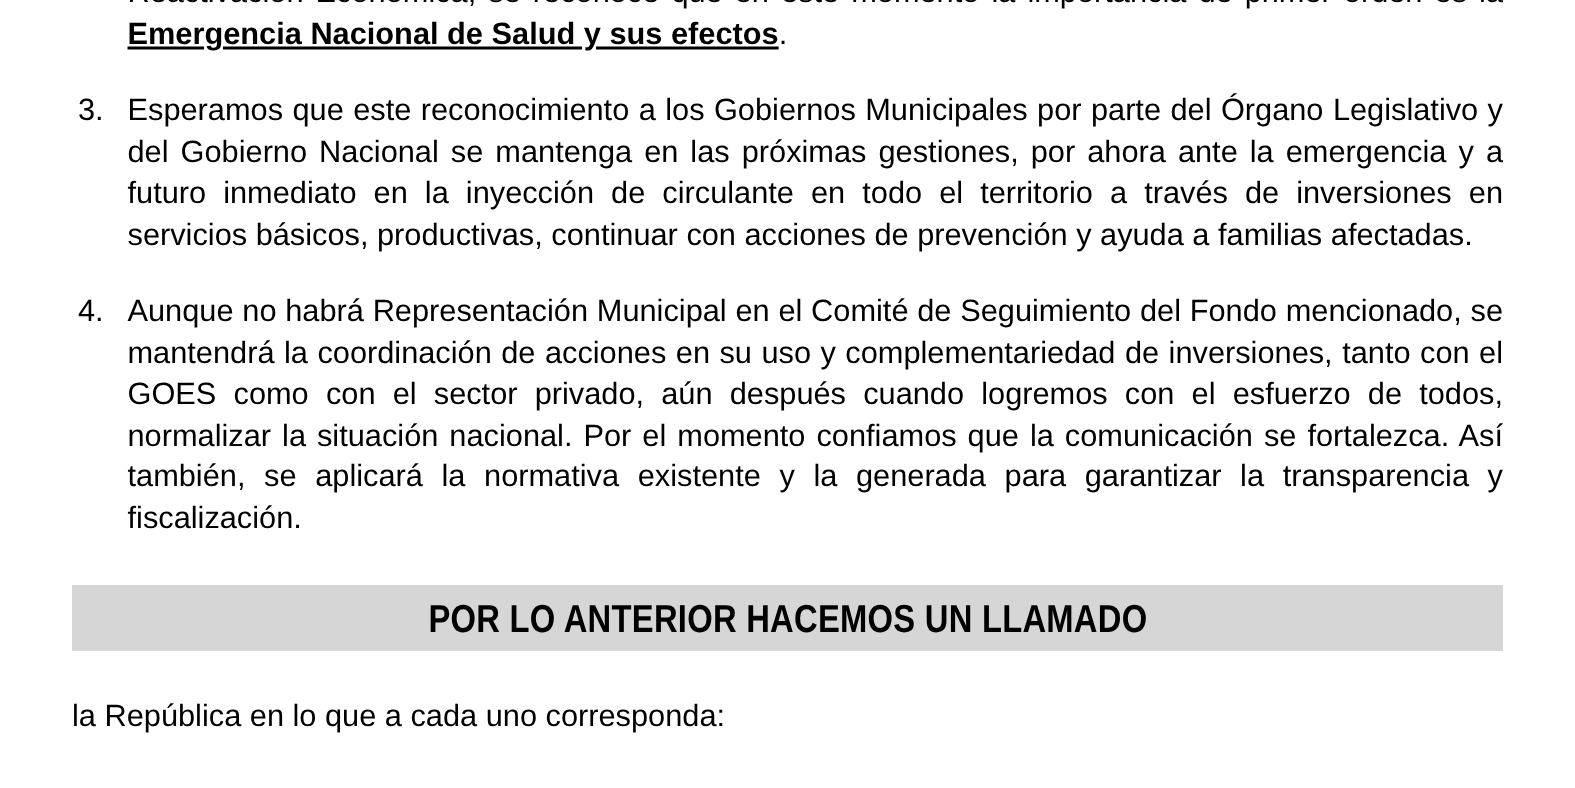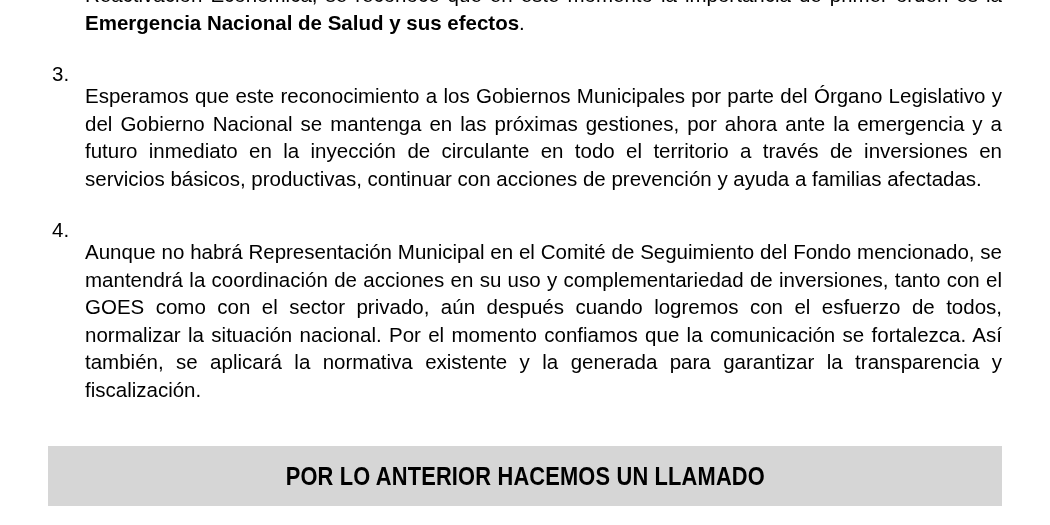--- a/index.html
+++ b/index.html
@@ -32,42 +32,42 @@
   .clipped-top {
     position: relative;
     margin-top: -19px;
     margin-left: 37px;
   }
   .clipped-top .para {
     text-align: justify;
   }
   .u-bold {
     font-weight: bold;
+    text-decoration: underline;
   }
   .numbered {
     display: flex;
     margin-top: 24px;
   }
   .numbered .num {
     width: 37px;
     flex: 0 0 37px;
     font-size: 20.5px;
     line-height: 27.5px;
     text-align: left;
     padding-left: 4px;
     box-sizing: border-box;
   }
   .numbered .body {
     flex: 1 1 auto;
-    margin-top: 22px;
   }
   .banner {
-    margin-top: 43px;
+    margin-top: 31px;
     background: #d6d6d6;
-    height: 60px;
+    height: 44px;
     display: flex;
     align-items: center;
     justify-content: center;
   }
   .banner-text {
     font-family: "Liberation Sans", sans-serif;
     font-weight: bold;
     font-size: 26px;
     letter-spacing: 0.2px;
     transform: scaleX(0.84);

